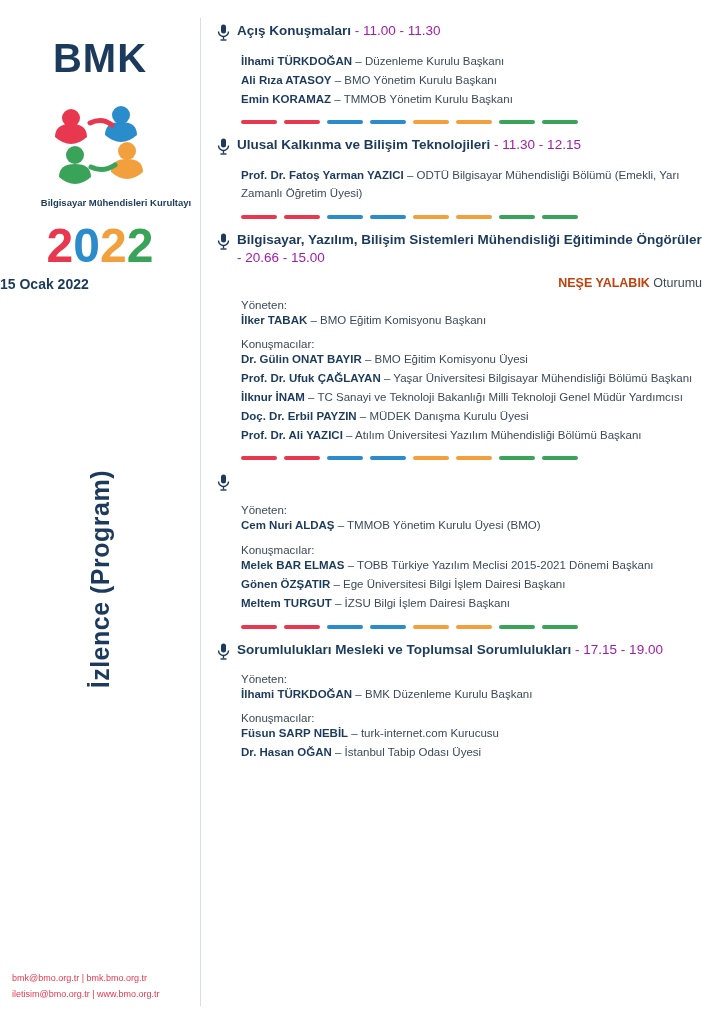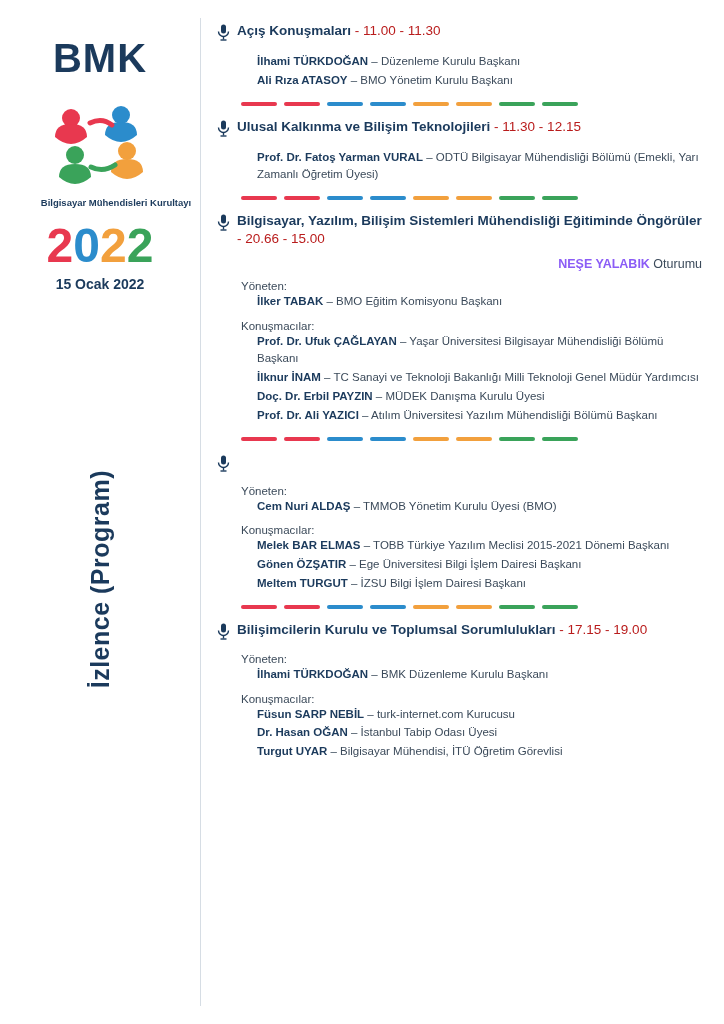--- a/index.html
+++ b/index.html
@@ -50,21 +50,20 @@
     font-size:48px;
     font-weight:bold;
     margin-top:14px;
     line-height:1;
   }
   .year .d1 { color:#e8384f; }
   .year .d2 { color:#2b8ccc; }
   .year .d3 { color:#f2a03d; }
   .year .d4 { color:#3aa35a; }
   .date {
-    text-align:center;
     font-size:14px;
     font-weight:bold;
     color:#1b3a5c;
     margin-top:6px;
   }
   .vertical-title {
     position:absolute;
     left:0; right:0;
     top:470px;
     text-align:center;
@@ -109,43 +108,42 @@
   .mic {
     flex:0 0 auto;
     margin-top:2px;
   }
   .sess-title {
     font-size:13.5px;
     line-height:1.35;
     color:#3b4a5a;
   }
   .sess-title b { color:#1b3a5c; font-weight:bold; }
-  .sess-title .time { color:#b91c1c; font-weight:normal; }
+  .sess-title .time { color:#a21caf; font-weight:normal; }
   .body { padding-left:24px; }
   .row {
     font-size:11.5px;
     line-height:1.55;
     margin-bottom:1px;
     color:#3b4a5a;
-    margin-left:16px;
   }
   .row b { color:#1b3a5c; }
   .rolelabel {
     font-size:11.5px;
     color:#3b4a5a;
     margin-top:9px;
     margin-bottom:1px;
   }
   .sidenote {
     text-align:right;
     font-size:12.5px;
     color:#3b4a5a;
     margin:6px 6px 6px 0;
   }
-  .sidenote b { color:#8b5cf6; }
+  .sidenote b { color:#c2410c; }
   
   .sep {
     display:flex;
     gap:7px;
     margin:12px 0 12px 24px;
     align-items:center;
   }
   .sep i {
     display:block;
     height:4px;
@@ -189,38 +187,43 @@
     <div class="year">
       <span class="d1">2</span><span class="d2">0</span><span class="d3">2</span><span class="d4">2</span>
     </div>
 
     <div class="date">15 Ocak 2022</div>
 
     <div class="vertical-title">
       <span>İzlence (Program)</span>
     </div>
 
+    <div class="contact">
+      <div>bmk@bmo.org.tr | bmk.bmo.org.tr</div>
+      <div>iletisim@bmo.org.tr | www.bmo.org.tr</div>
+    </div>
   </div>
 
   <div class="divider"></div>
 
   <div class="right" id="sessions-root">
       <div class="session">
         <div class="sess-head">
           <span class="mic"><svg width="13" height="17" viewBox="0 0 13 17" xmlns="http://www.w3.org/2000/svg">
               <rect x="4" y="0.5" width="5" height="9" rx="2.5" fill="#1b3a5c"></rect>
               <path d="M1.5 7.5 a5 5 0 0 0 10 0" stroke="#1b3a5c" stroke-width="1.4" fill="none"></path>
               <line x1="6.5" y1="12.5" x2="6.5" y2="15.5" stroke="#1b3a5c" stroke-width="1.4"></line>
               <line x1="3.5" y1="16" x2="9.5" y2="16" stroke="#1b3a5c" stroke-width="1.4"></line>
             </svg></span>
           <div class="sess-title"><b>Açış Konuşmaları</b><span class="time"> - 11.00 - 11.30</span></div>
         </div>
         <div class="body">
           <div class="row"><b>İlhami TÜRKDOĞAN</b><span> – Düzenleme Kurulu Başkanı</span></div>
           <div class="row"><b>Ali Rıza ATASOY</b><span> – BMO Yönetim Kurulu Başkanı</span></div>
+          <div class="row"><b>Emin KORAMAZ</b><span> – TMMOB Yönetim Kurulu Başkanı</span></div>
         </div>
       </div>
       <div class="sep">
         <i class="w" style="background: rgb(232, 56, 79);"></i>
         <i class="w" style="background: rgb(232, 56, 79);"></i>
         <i class="w" style="background: rgb(43, 140, 204);"></i>
         <i class="w" style="background: rgb(43, 140, 204);"></i>
         <i class="w" style="background: rgb(242, 160, 61);"></i>
         <i class="w" style="background: rgb(242, 160, 61);"></i>
         <i class="w" style="background: rgb(58, 163, 90);"></i>
@@ -230,21 +233,21 @@
         <div class="sess-head">
           <span class="mic"><svg width="13" height="17" viewBox="0 0 13 17" xmlns="http://www.w3.org/2000/svg">
               <rect x="4" y="0.5" width="5" height="9" rx="2.5" fill="#1b3a5c"></rect>
               <path d="M1.5 7.5 a5 5 0 0 0 10 0" stroke="#1b3a5c" stroke-width="1.4" fill="none"></path>
               <line x1="6.5" y1="12.5" x2="6.5" y2="15.5" stroke="#1b3a5c" stroke-width="1.4"></line>
               <line x1="3.5" y1="16" x2="9.5" y2="16" stroke="#1b3a5c" stroke-width="1.4"></line>
             </svg></span>
           <div class="sess-title"><b>Ulusal Kalkınma ve Bilişim Teknolojileri</b><span class="time"> - 11.30 - 12.15</span></div>
         </div>
         <div class="body">
-          <div class="row"><b>Prof. Dr. Fatoş Yarman VURAL</b><span> – ODTÜ Bilgisayar Mühendisliği Bölümü (Emekli, Yarı Zamanlı Öğretim Üyesi)</span></div>
+          <div class="row"><b>Prof. Dr. Fatoş Yarman YAZICI</b><span> – ODTÜ Bilgisayar Mühendisliği Bölümü (Emekli, Yarı Zamanlı Öğretim Üyesi)</span></div>
         </div>
       </div>
       <div class="sep">
         <i class="w" style="background: rgb(232, 56, 79);"></i>
         <i class="w" style="background: rgb(232, 56, 79);"></i>
         <i class="w" style="background: rgb(43, 140, 204);"></i>
         <i class="w" style="background: rgb(43, 140, 204);"></i>
         <i class="w" style="background: rgb(242, 160, 61);"></i>
         <i class="w" style="background: rgb(242, 160, 61);"></i>
         <i class="w" style="background: rgb(58, 163, 90);"></i>
@@ -258,20 +261,21 @@
               <line x1="6.5" y1="12.5" x2="6.5" y2="15.5" stroke="#1b3a5c" stroke-width="1.4"></line>
               <line x1="3.5" y1="16" x2="9.5" y2="16" stroke="#1b3a5c" stroke-width="1.4"></line>
             </svg></span>
           <div class="sess-title"><b>Bilgisayar, Yazılım, Bilişim Sistemleri Mühendisliği Eğitiminde Öngörüler</b><span class="time"> - 20.66 - 15.00</span></div>
         </div>
         <div class="sidenote"><b>NEŞE YALABIK</b><span> Oturumu</span></div>
         <div class="body">
           <div class="rolelabel">Yöneten:</div>
           <div class="row"><b>İlker TABAK</b><span> – BMO Eğitim Komisyonu Başkanı</span></div>
           <div class="rolelabel">Konuşmacılar:</div>
+          <div class="row"><b>Dr. Gülin ONAT BAYIR</b><span> – BMO Eğitim Komisyonu Üyesi</span></div>
           <div class="row"><b>Prof. Dr. Ufuk ÇAĞLAYAN</b><span> – Yaşar Üniversitesi Bilgisayar Mühendisliği Bölümü Başkanı</span></div>
           <div class="row"><b>İlknur İNAM</b><span> – TC Sanayi ve Teknoloji Bakanlığı Milli Teknoloji Genel Müdür Yardımcısı</span></div>
           <div class="row"><b>Doç. Dr. Erbil PAYZIN</b><span> – MÜDEK Danışma Kurulu Üyesi</span></div>
           <div class="row"><b>Prof. Dr. Ali YAZICI</b><span> – Atılım Üniversitesi Yazılım Mühendisliği Bölümü Başkanı</span></div>
         </div>
       </div>
       <div class="sep">
         <i class="w" style="background: rgb(232, 56, 79);"></i>
         <i class="w" style="background: rgb(232, 56, 79);"></i>
         <i class="w" style="background: rgb(43, 140, 204);"></i>
@@ -310,26 +314,25 @@
         <i class="w" style="background: rgb(58, 163, 90);"></i>
       </div>
       <div class="session">
         <div class="sess-head">
           <span class="mic"><svg width="13" height="17" viewBox="0 0 13 17" xmlns="http://www.w3.org/2000/svg">
               <rect x="4" y="0.5" width="5" height="9" rx="2.5" fill="#1b3a5c"></rect>
               <path d="M1.5 7.5 a5 5 0 0 0 10 0" stroke="#1b3a5c" stroke-width="1.4" fill="none"></path>
               <line x1="6.5" y1="12.5" x2="6.5" y2="15.5" stroke="#1b3a5c" stroke-width="1.4"></line>
               <line x1="3.5" y1="16" x2="9.5" y2="16" stroke="#1b3a5c" stroke-width="1.4"></line>
             </svg></span>
-          <div class="sess-title"><b>Bilişimcilerin Kurulu ve Toplumsal Sorumlulukları</b><span class="time"> - 17.15 - 19.00</span></div>
+          <div class="sess-title"><b>Sorumlulukları Mesleki ve Toplumsal Sorumlulukları</b><span class="time"> - 17.15 - 19.00</span></div>
         </div>
         <div class="body">
           <div class="rolelabel">Yöneten:</div>
           <div class="row"><b>İlhami TÜRKDOĞAN</b><span> – BMK Düzenleme Kurulu Başkanı</span></div>
           <div class="rolelabel">Konuşmacılar:</div>
           <div class="row"><b>Füsun SARP NEBİL</b><span> – turk-internet.com Kurucusu</span></div>
           <div class="row"><b>Dr. Hasan OĞAN</b><span> – İstanbul Tabip Odası Üyesi</span></div>
-          <div class="row"><b>Turgut UYAR</b><span> – Bilgisayar Mühendisi, İTÜ Öğretim Görevlisi</span></div>
         </div>
       </div>
     </div>
 
 </div>
 
 </body></html>

